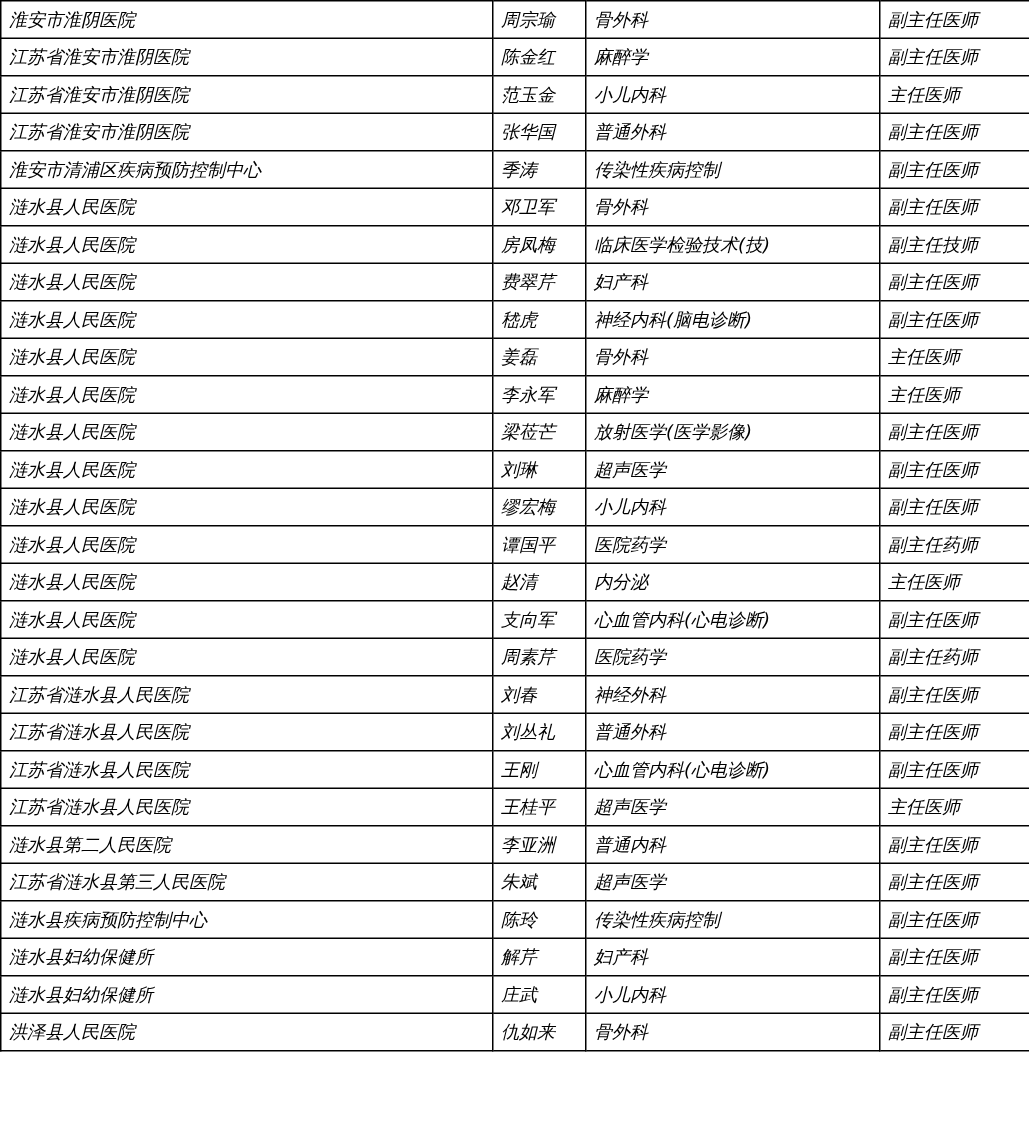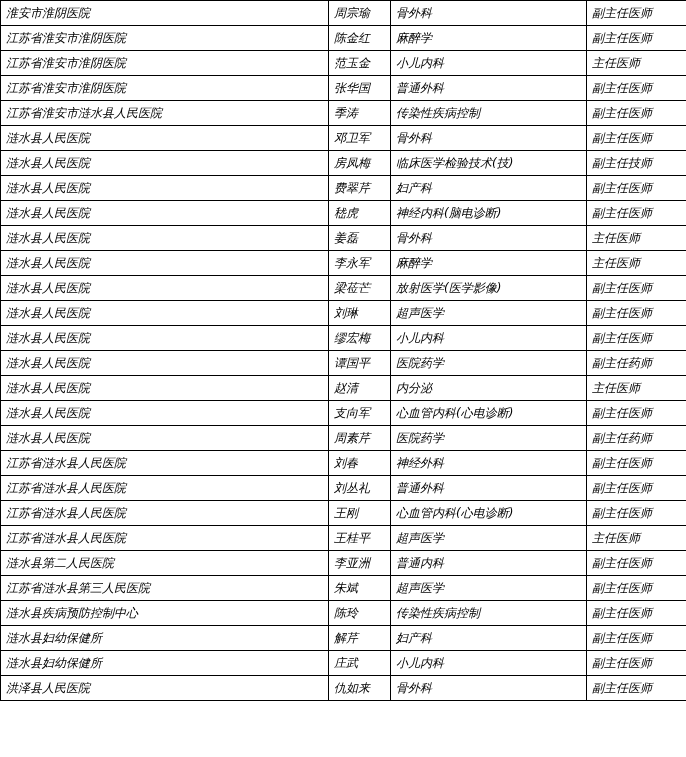--- a/index.html
+++ b/index.html
@@ -62,21 +62,21 @@
         <td class="col-dept">小儿内科</td>
         <td class="col-title">主任医师</td>
       </tr>
       <tr>
         <td class="col-org">江苏省淮安市淮阴医院</td>
         <td class="col-name">张华国</td>
         <td class="col-dept">普通外科</td>
         <td class="col-title">副主任医师</td>
       </tr>
       <tr>
-        <td class="col-org">江苏省淮安市涟水县人民医院</td>
+        <td class="col-org">淮安市清浦区疾病预防控制中心</td>
         <td class="col-name">季涛</td>
         <td class="col-dept">传染性疾病控制</td>
         <td class="col-title">副主任医师</td>
       </tr>
       <tr>
         <td class="col-org">涟水县人民医院</td>
         <td class="col-name">邓卫军</td>
         <td class="col-dept">骨外科</td>
         <td class="col-title">副主任医师</td>
       </tr>

